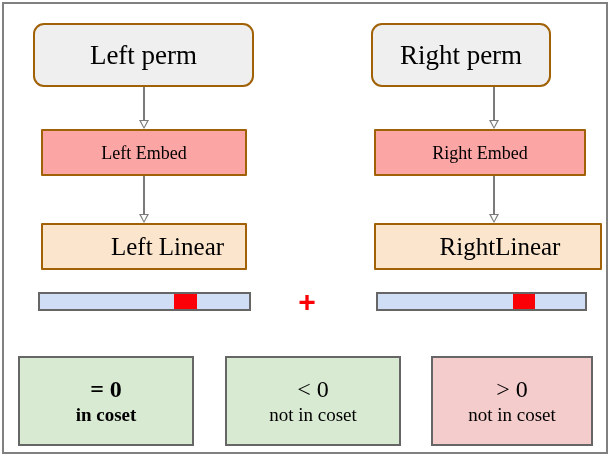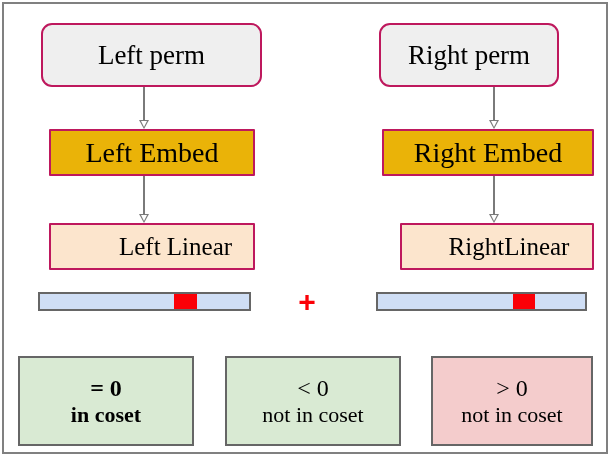--- a/index.html
+++ b/index.html
@@ -24,39 +24,38 @@
     width: 606px;
     height: 452px;
     border: 2px solid #808080;
     box-sizing: border-box;
     background: #ffffff;
   }
   
   .node {
     position: absolute;
     box-sizing: border-box;
-    border: 2px solid #be185d;
+    border: 2px solid #a16207;
     display: flex;
     align-items: center;
     justify-content: center;
     color: #000000;
     line-height: 1;
     text-align: center;
     white-space: nowrap;
-    margin-left: 8px;
   }
   .node.perm {
     background: #efefef;
     border-radius: 11px;
     font-size: 27px;
   }
   .node.embed {
-    background: #eab308;
+    background: #fca5a5;
     border-radius: 1px;
-    font-size: 28px;
+    font-size: 18px;
   }
   .node.linear {
     background: #fce5cd;
     border-radius: 1px;
     font-size: 25px;
   }
   
   .legend {
     position: absolute;
     box-sizing: border-box;
@@ -64,21 +63,21 @@
     display: flex;
     flex-direction: column;
     align-items: center;
     justify-content: center;
     color: #000000;
     text-align: center;
   }
   .legend.green { background: #d9ead3; }
   .legend.pink  { background: #f4cccc; }
   .legend .l1 { font-size: 24px; line-height: 1.15; }
-  .legend .l2 { font-size: 22px; line-height: 1.15; }
+  .legend .l2 { font-size: 19px; line-height: 1.15; }
   .legend.bold .l1, .legend.bold .l2 { font-weight: bold; }
 
   
   .arrow { position: absolute; }
   .arrow .shaft {
     position: absolute;
     left: 0;
     top: 0;
     width: 2px;
     background: #7a7a7a;
@@ -174,21 +173,21 @@
 
     <div class="node embed" style="left:370px; top:125px; width:212px; height:47px;font-family:Liberation Serif, serif;">
       <span>Right Embed</span>
     </div>
 
     <div class="arrow" style="left:489px; top:172px; width:2px; height:47px;">
       <div class="shaft" style="height:39px;"></div>
       <div class="head" style="top:38px;"></div>
     </div>
 
-    <div class="node linear" style="left:388px; top:219px; width:194px; height:47px;padding-left:24px;">
+    <div class="node linear" style="left:370px; top:219px; width:228px; height:47px;padding-left:24px;">
       <span>RightLinear</span>
     </div>
 
     <div class="bar" style="left:372px; top:288px; width:211px; height:19px;">
       <div class="cell" style="left:65%; width:11%;"></div>
     </div>
 
     <div class="legend green bold" style="left:14px; top:352px; width:176px; height:90px;">
       <div class="l1">= 0</div>
       <div class="l2">in coset</div>

